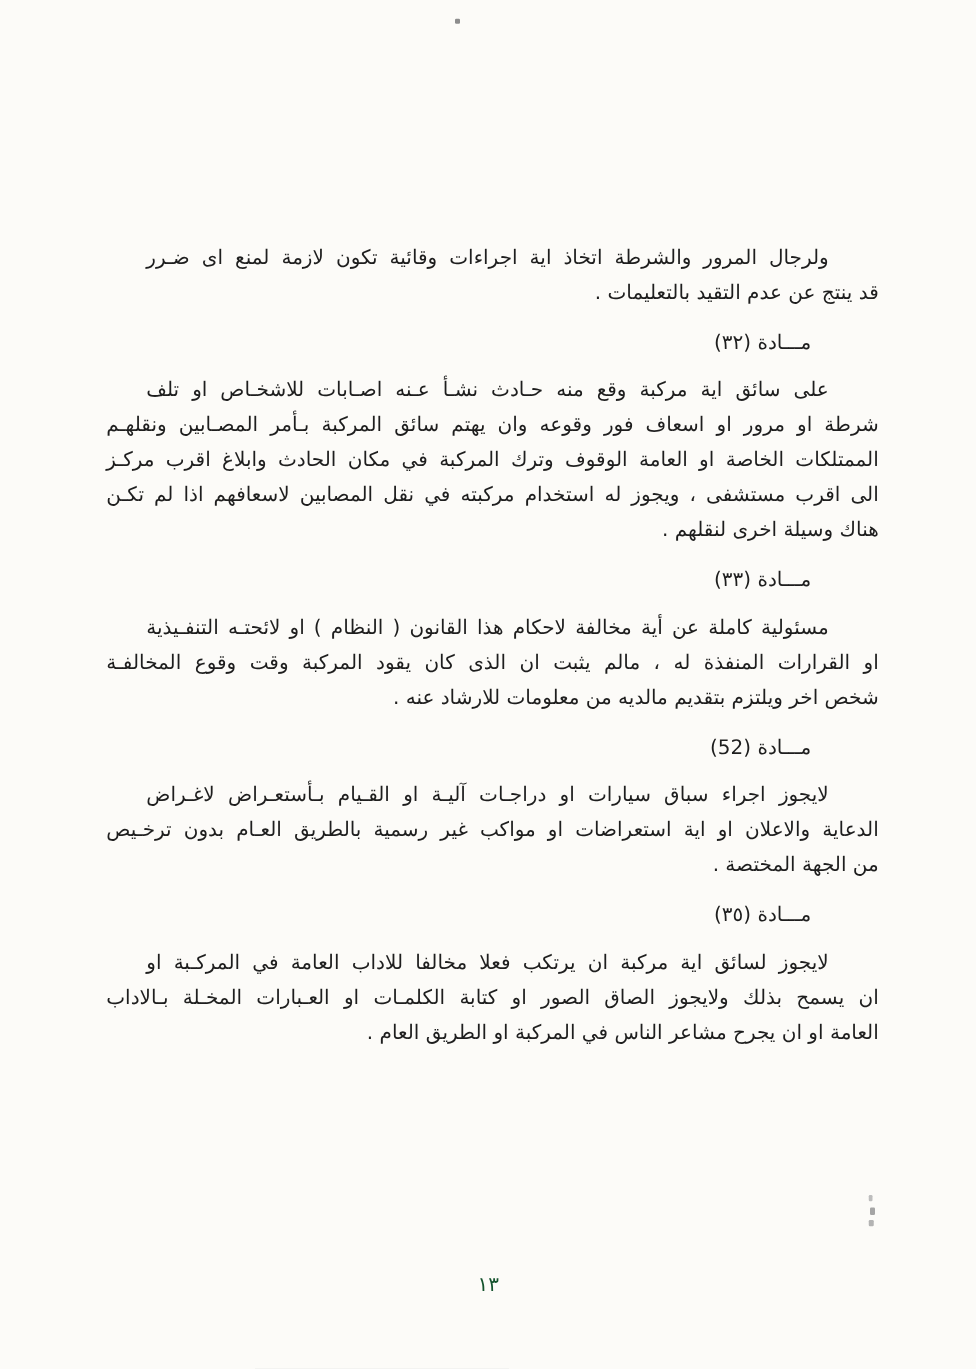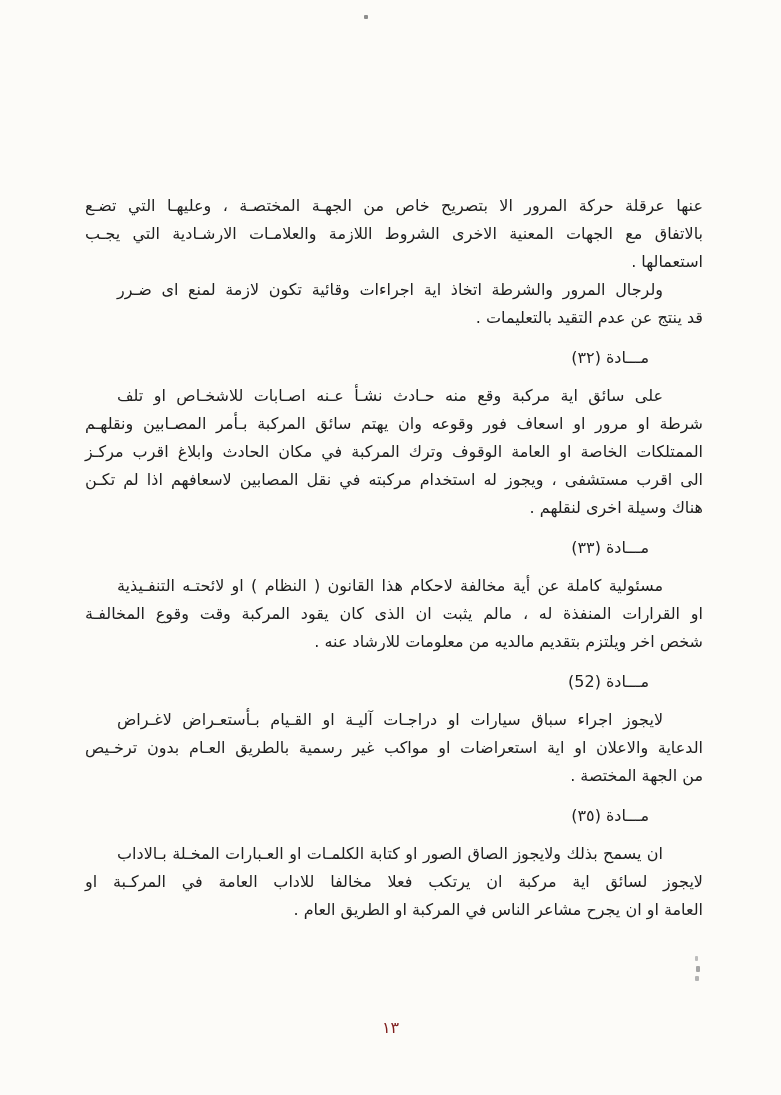--- a/index.html
+++ b/index.html
@@ -51,21 +51,21 @@
   }
   .page-number {
     position: absolute;
     top: 1018px;
     left: 0;
     width: 100%;
     text-align: center;
     direction: rtl;
     font-size: 16px;
     letter-spacing: 2px;
-    color: #7f1d1d;
+    color: #14532d;
   }
   .speck {
     position: absolute;
     background: #9a9a9a;
     border-radius: 1px;
   }
   .speck.s1 { left: 364px; top: 15px;  width: 4px; height: 4px; background: #8d8d8d; }
   .speck.s2 { left: 695px; top: 956px; width: 3px; height: 5px; background: #bdbdbd; }
   .speck.s3 { left: 696px; top: 966px; width: 4px; height: 6px; background: #a5a5a5; }
   .speck.s4 { left: 695px; top: 976px; width: 4px; height: 5px; background: #b3b3b3; }
@@ -74,25 +74,20 @@
 <body>
 
 <div class="page">
 
   <span class="speck s1"></span>
   <span class="speck s2"></span>
   <span class="speck s3"></span>
   <span class="speck s4"></span>
 
   <div class="doc-body">
-      <div class="paragraph">
-        <div class="line fill">عنها عرقلة حركة المرور الا بتصريح خاص من الجهـة المختصـة ، وعليهـا التي تضـع</div>
-        <div class="line fill">بالاتفاق مع الجهات المعنية الاخرى الشروط اللازمة والعلامـات الارشـادية التي يجـب</div>
-        <div class="line">استعمالها .</div>
-      </div>
       <div class="paragraph indent">
         <div class="line fill">ولرجال المرور والشرطة اتخاذ اية اجراءات وقائية تكون لازمة لمنع اى ضـرر</div>
         <div class="line">قد ينتج عن عدم التقيد بالتعليمات .</div>
       </div>
       <div class="article-heading">مـــادة (٣٢)</div>
       <div class="paragraph indent">
         <div class="line fill">على سائق اية مركبة وقع منه حـادث نشـأ عـنه اصـابات للاشخـاص او تلف</div>
         <div class="line fill">شرطة او مرور او اسعاف فور وقوعه وان يهتم سائق المركبة بـأمر المصـابين ونقلهـم</div>
         <div class="line fill">الممتلكات الخاصة او العامة الوقوف وترك المركبة في مكان الحادث وابلاغ اقرب مركـز</div>
         <div class="line fill">الى اقرب مستشفى ، ويجوز له استخدام مركبته في نقل المصابين لاسعافهم اذا لم تكـن</div>
@@ -105,20 +100,20 @@
         <div class="line">شخص اخر ويلتزم بتقديم مالديه من معلومات للارشاد عنه .</div>
       </div>
       <div class="article-heading">مـــادة (52)</div>
       <div class="paragraph indent">
         <div class="line fill">لايجوز اجراء سباق سيارات او دراجـات آليـة او القـيام بـأستعـراض لاغـراض</div>
         <div class="line fill">الدعاية والاعلان او اية استعراضات او مواكب غير رسمية بالطريق العـام بدون ترخـيص</div>
         <div class="line">من الجهة المختصة .</div>
       </div>
       <div class="article-heading">مـــادة (٣٥)</div>
       <div class="paragraph indent">
+        <div class="line fill">لايجوز لسائق اية مركبة ان يرتكب فعلا مخالفا للاداب العامة في المركـبة او</div>
         <div class="line fill">ان يسمح بذلك ولايجوز الصاق الصور او كتابة الكلمـات او العـبارات المخـلة بـالاداب</div>
-        <div class="line fill">لايجوز لسائق اية مركبة ان يرتكب فعلا مخالفا للاداب العامة في المركـبة او</div>
         <div class="line">العامة او ان يجرح مشاعر الناس في المركبة او الطريق العام .</div>
       </div>
     </div>
 
   <div class="page-number">١٣</div>
 </div>
 
 </body></html>

